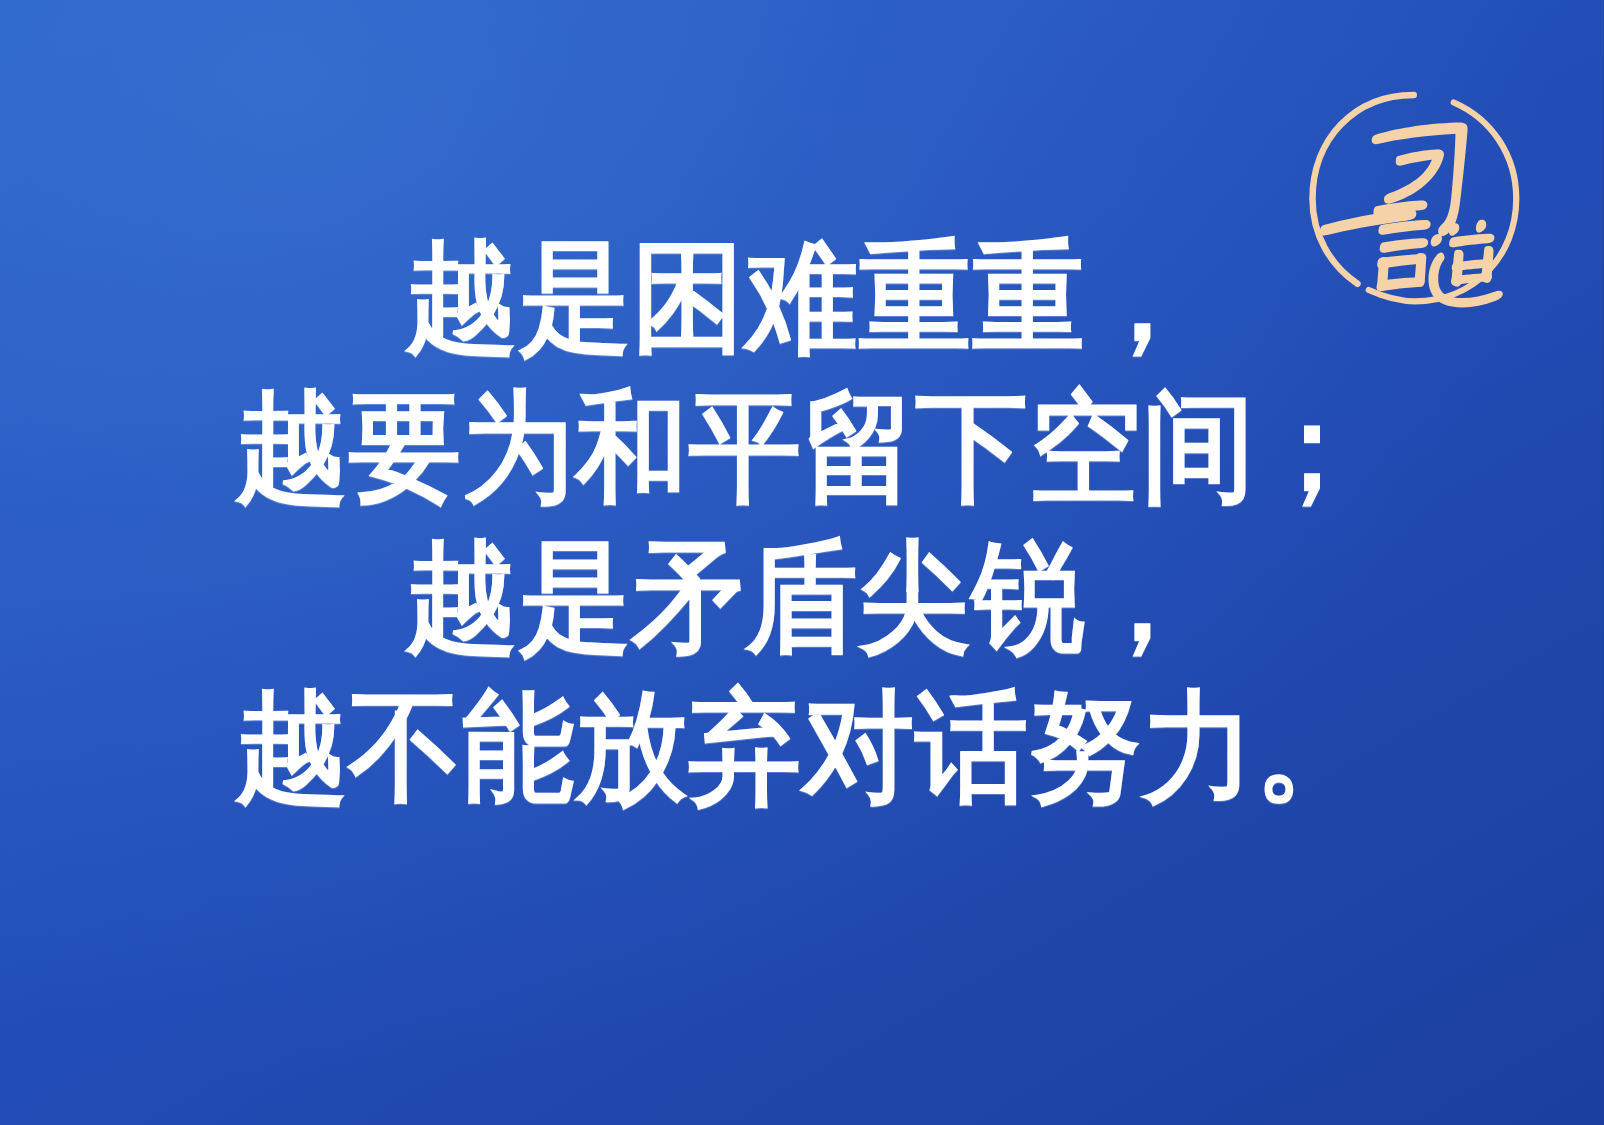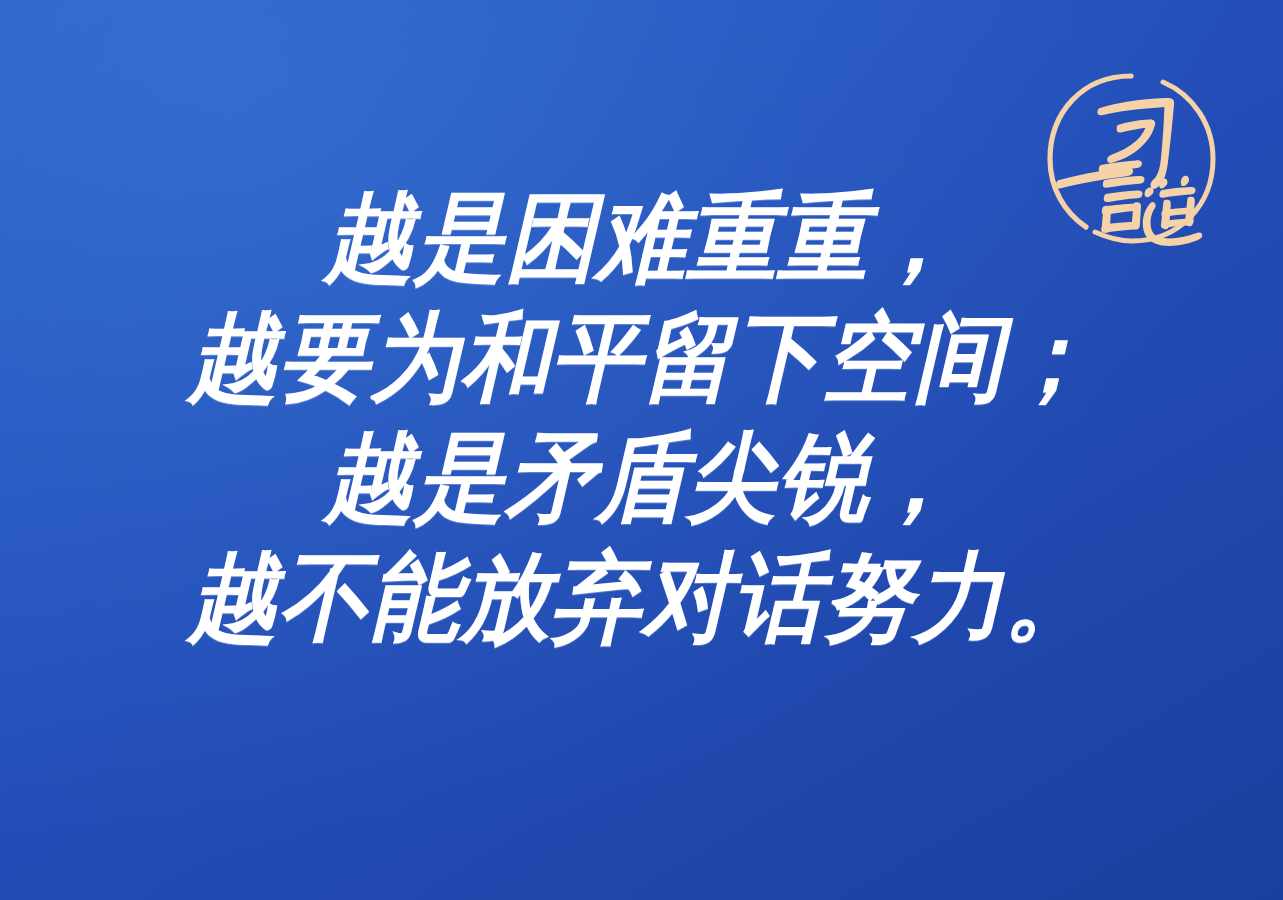--- a/index.html
+++ b/index.html
@@ -39,21 +39,20 @@
   .seal svg { display: block; width: 100%; height: 100%; }
 
   
   .quote {
     position: absolute;
     left: 0;
     top: 178px;
     width: 1283px;
     text-align: center;
     padding: 0;
-    font-style: italic;
   }
   .quote-line {
     display: block;
     color: #ffffff;
     font-family: "Liberation Sans", "DejaVu Sans", sans-serif;
     font-weight: 700;
     font-size: 97px;
     line-height: 120px;
     letter-spacing: 0.5px;
     white-space: nowrap;

